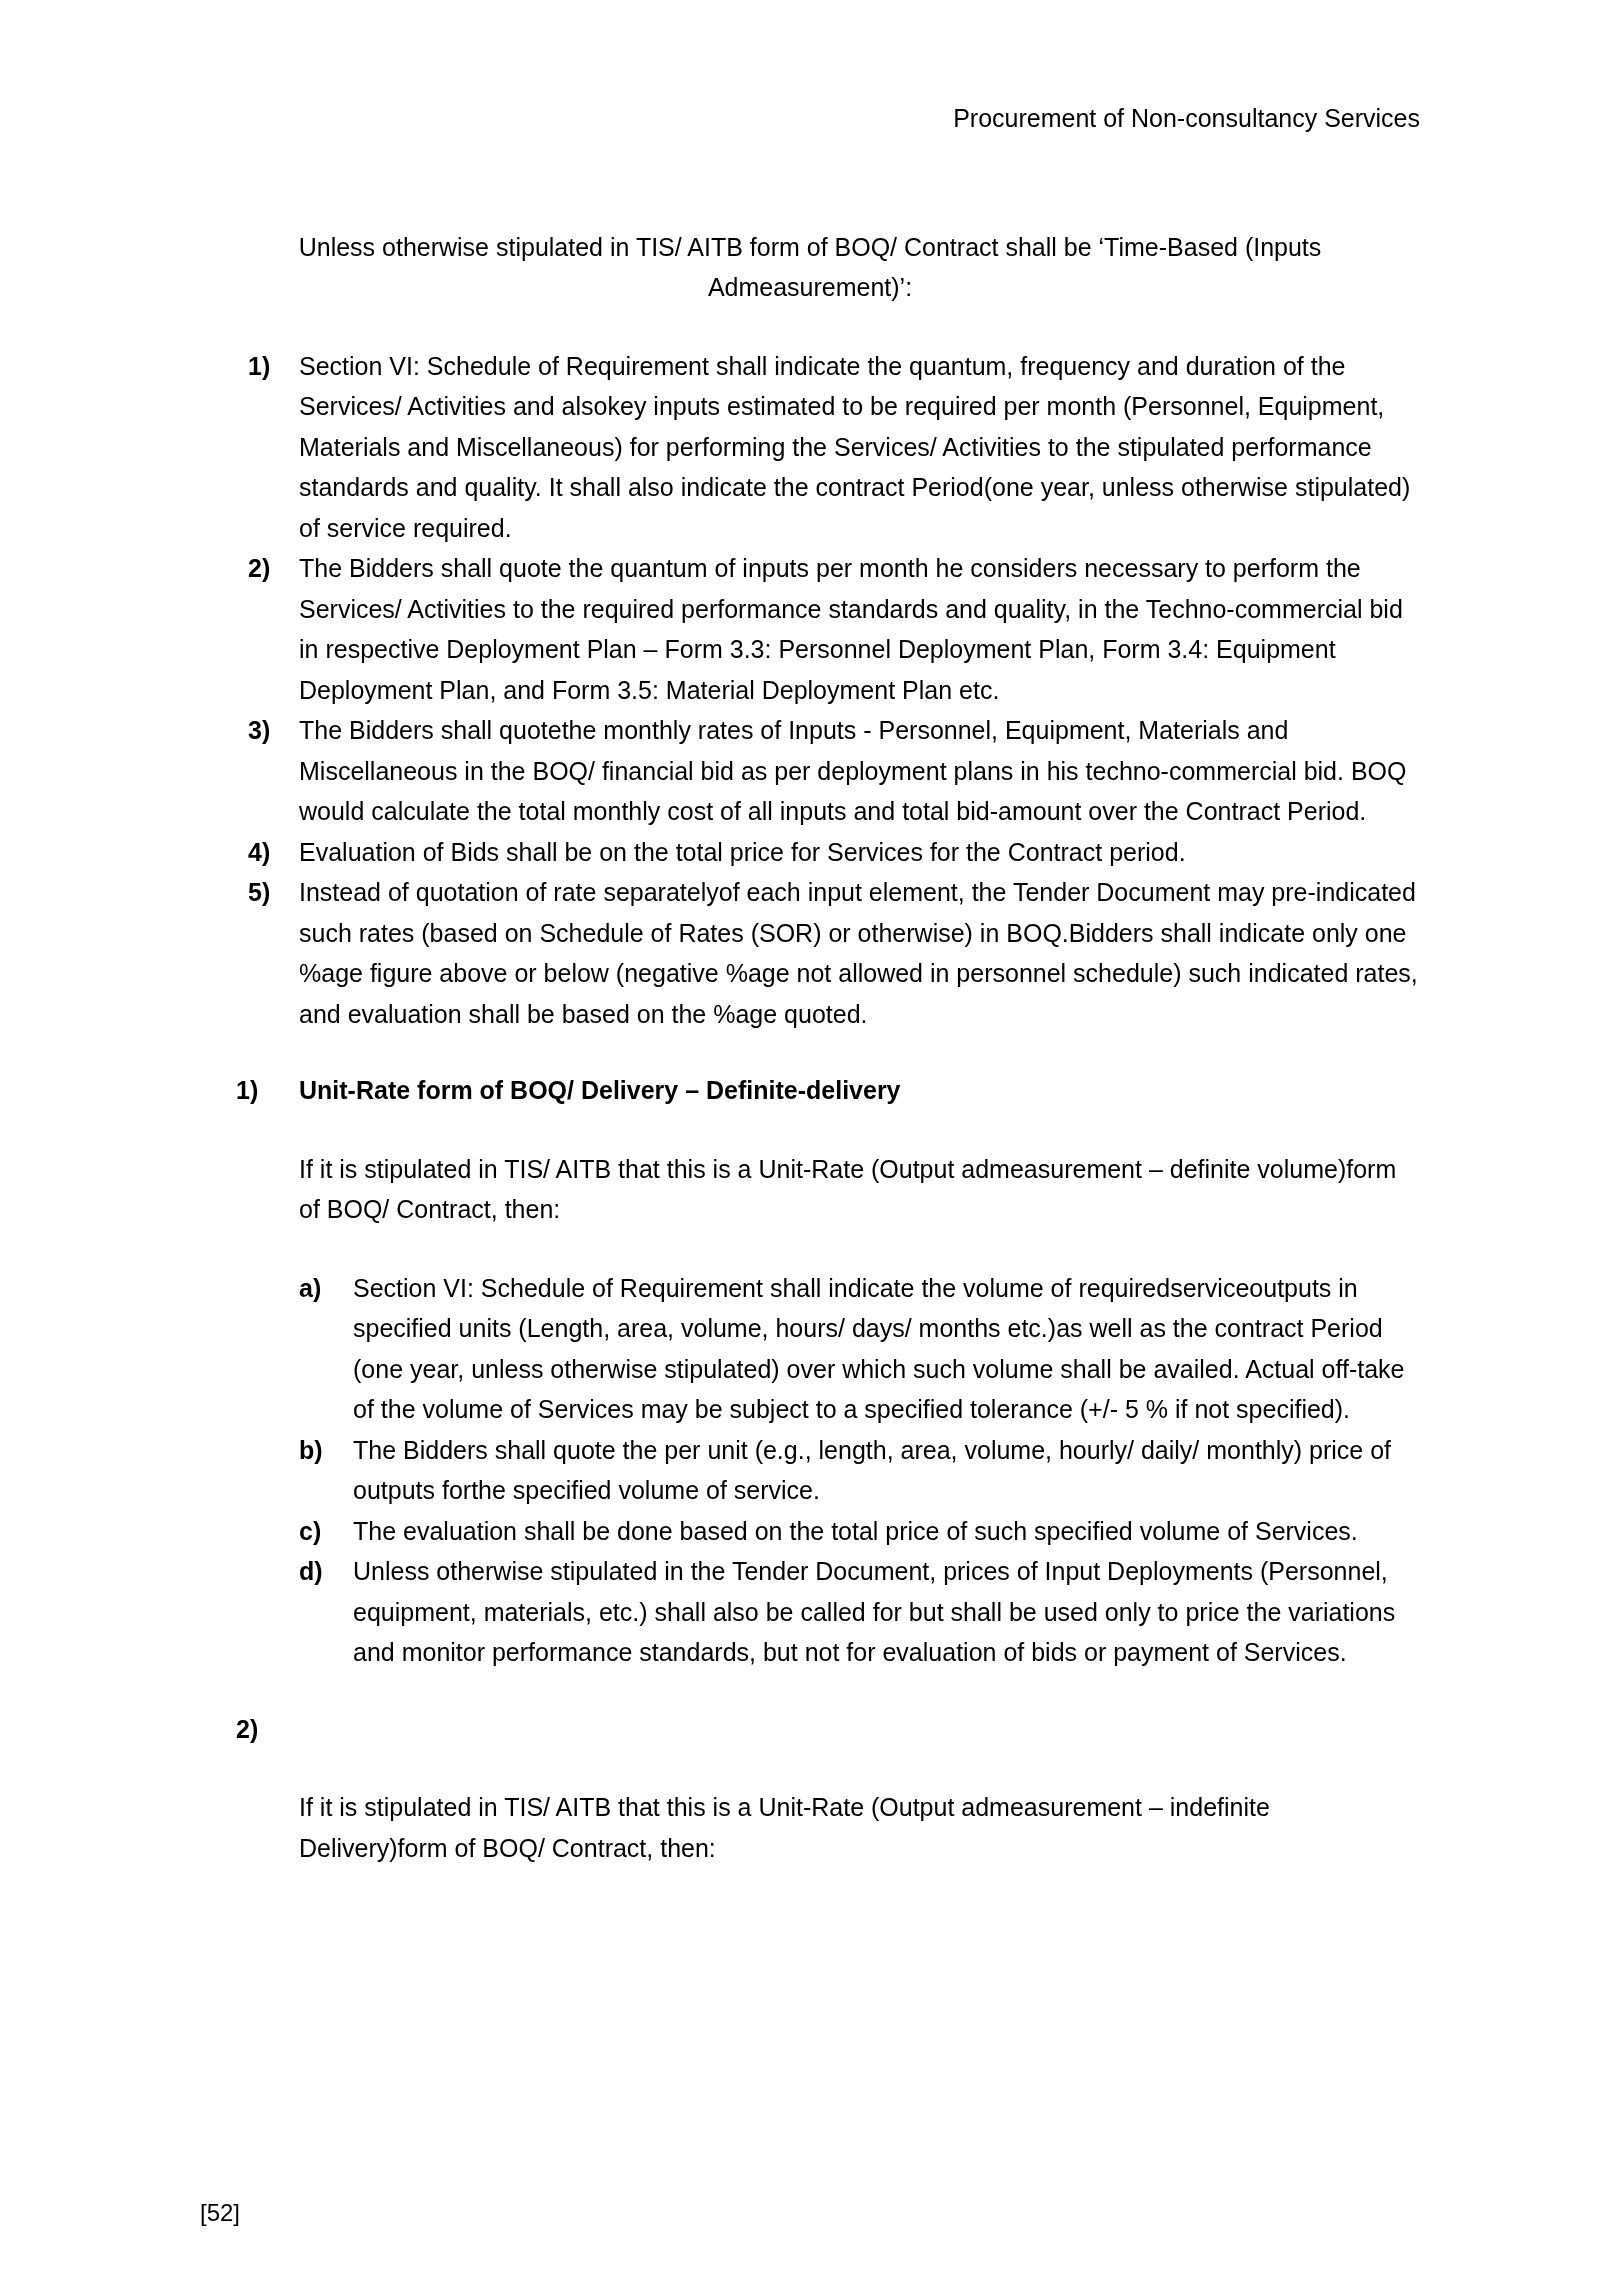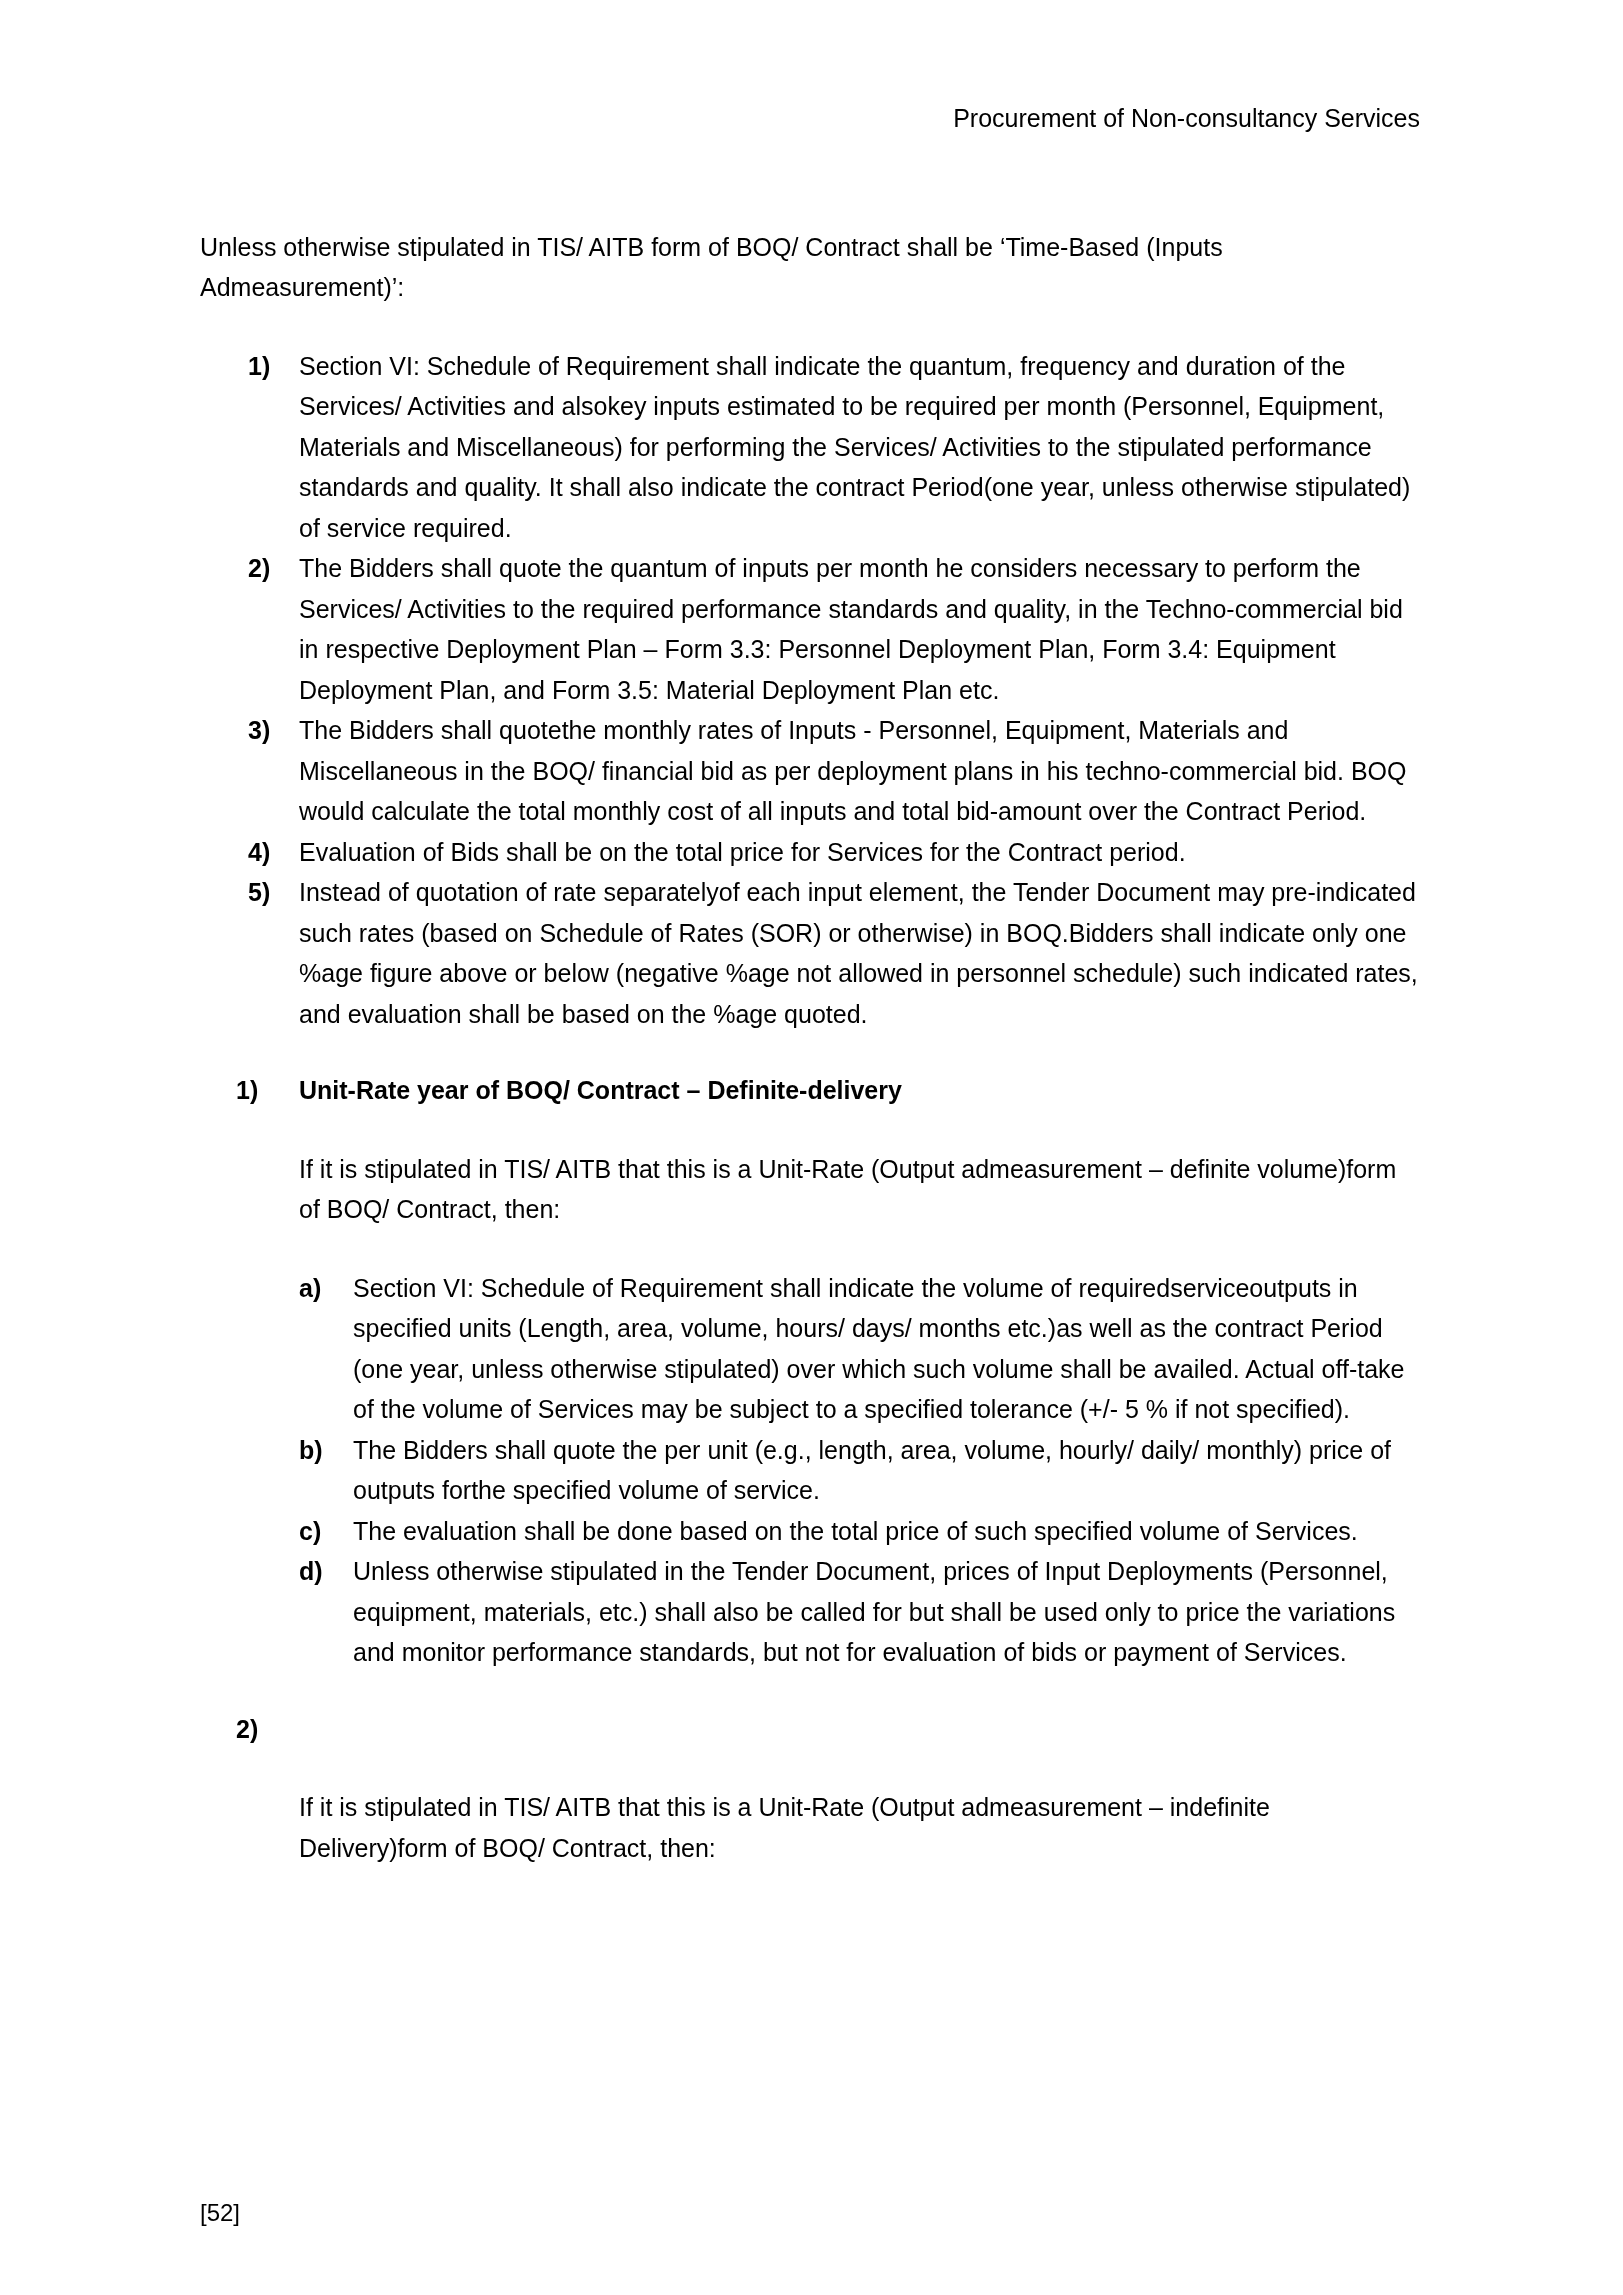--- a/index.html
+++ b/index.html
@@ -16,20 +16,21 @@
     padding: 98px 203px 0 200px;
     font-size: 25px;
     line-height: 1.62;
   }
   .doc-header {
     text-align: right;
     margin-bottom: 88px;
   }
   .intro {
     margin-bottom: 38px;
+    text-align: center;
   }
   .num-list { margin-bottom: 13px; }
   .list-row {
     display: flex;
     align-items: flex-start;
   }
   .num-list .list-row { padding-left: 48px; }
   .marker {
     font-weight: bold;
     flex: 0 0 51px;
@@ -99,21 +100,21 @@
     </div>
     <div class="list-row">
       <span class="marker">5)</span>
       <span class="list-text">Instead of quotation of rate separatelyof each input element, the Tender Document may pre-indicated such rates (based on Schedule of Rates (SOR) or otherwise) in BOQ.Bidders shall indicate only one %age figure above or below (negative %age not allowed in personnel schedule) such indicated rates, and evaluation shall be based on the %age quoted.</span>
     </div>
   </div>
 
 
   <div class="sub-heading">
     <span class="sub-marker">1)</span>
-    <span class="sub-title">Unit-Rate year of BOQ/ Contract – Definite-delivery</span>
+    <span class="sub-title">Unit-Rate form of BOQ/ Delivery – Definite-delivery</span>
   </div>
 
   <p class="sub-intro">If it is stipulated in TIS/ AITB that this is a Unit-Rate (Output admeasurement – definite volume)form of BOQ/ Contract, then:</p>
 
   <div class="alpha-list">
     <div class="list-row">
       <span class="marker">a)</span>
       <span class="list-text">Section VI: Schedule of Requirement shall indicate the volume of requiredserviceoutputs in specified units (Length, area, volume, hours/ days/ months etc.)as well as the contract Period (one year, unless otherwise stipulated) over which such volume shall be availed. Actual off-take of the volume of Services may be subject to a specified tolerance (+/- 5 % if not specified).</span>
     </div>
     <div class="list-row">

